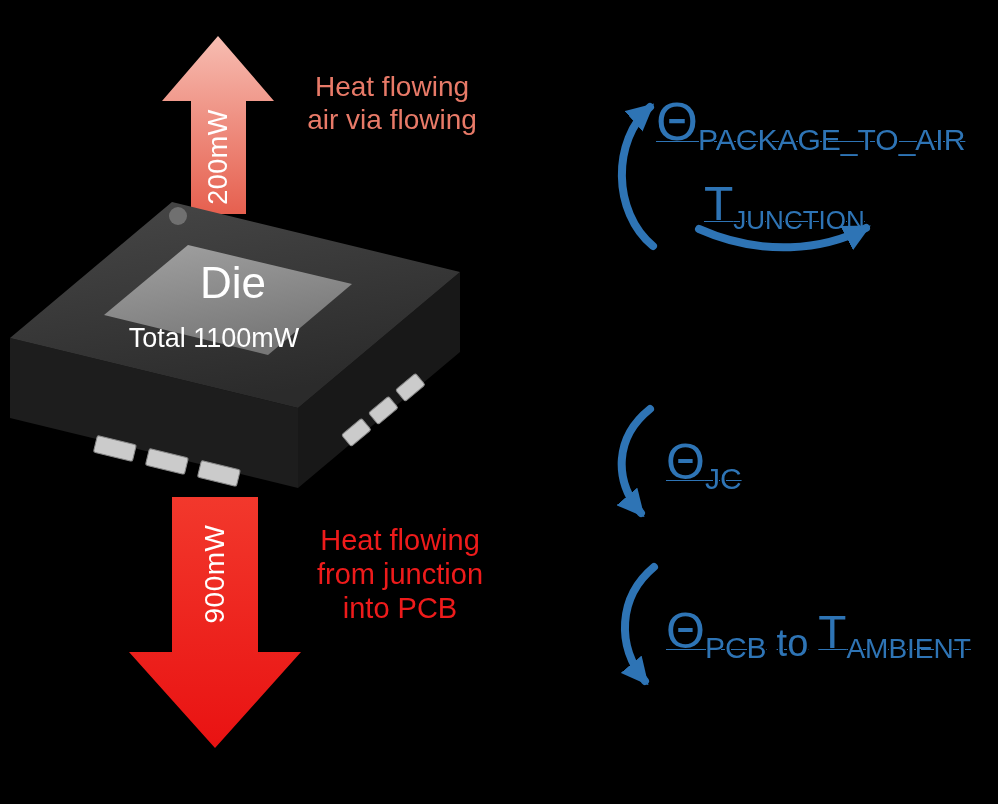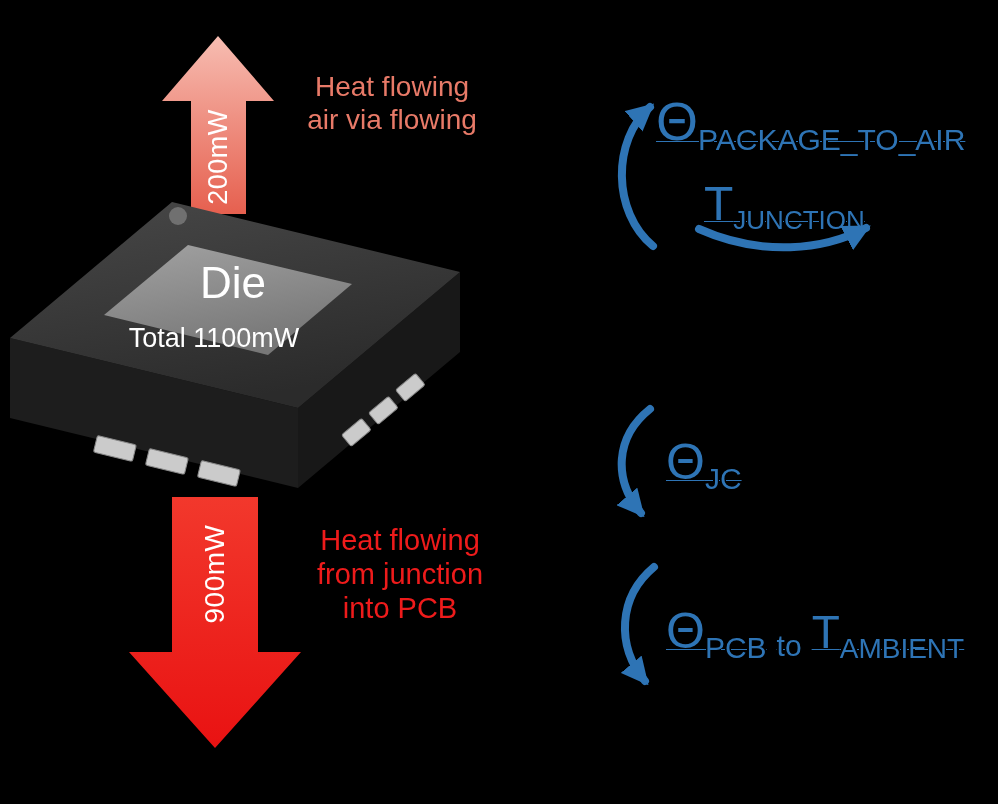--- a/index.html
+++ b/index.html
@@ -48,21 +48,21 @@
     white-space: nowrap;
     text-decoration: underline;
   }
   .bsym      { font-size: 54px; }
   .bsym.mid  { font-size: 50px; }
   .bsym.tsym { font-size: 48px; }
   .bsym.tsym2{ font-size: 46px; }
   .bsub      { font-size: 30px; vertical-align: -10px; }
   .bsub.small{ font-size: 26px; vertical-align: -9px; }
   .bsub.small2{ font-size: 28px; vertical-align: -10px; }
-  .bconn     { font-size: 30px; vertical-align: -8px; margin: 0 10px; }
+  .bconn     { font-size: 38px; vertical-align: -8px; margin: 0 10px; }
 </style>
 </head>
 <body>
 
 <div class="canvas">
 
   <svg width="998" height="804" viewBox="0 0 998 804">
     <defs>
       <linearGradient id="upGrad" x1="0" y1="0" x2="0" y2="1">
         <stop offset="0" stop-color="#f7bdb2"></stop>

